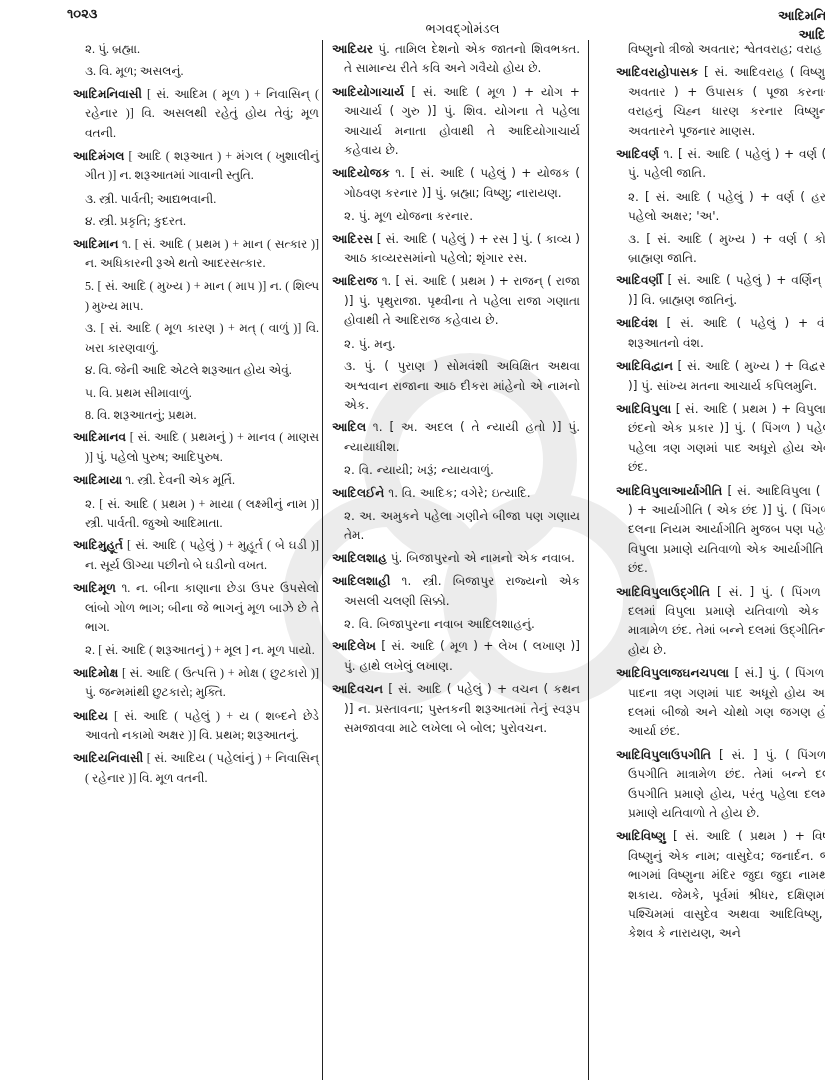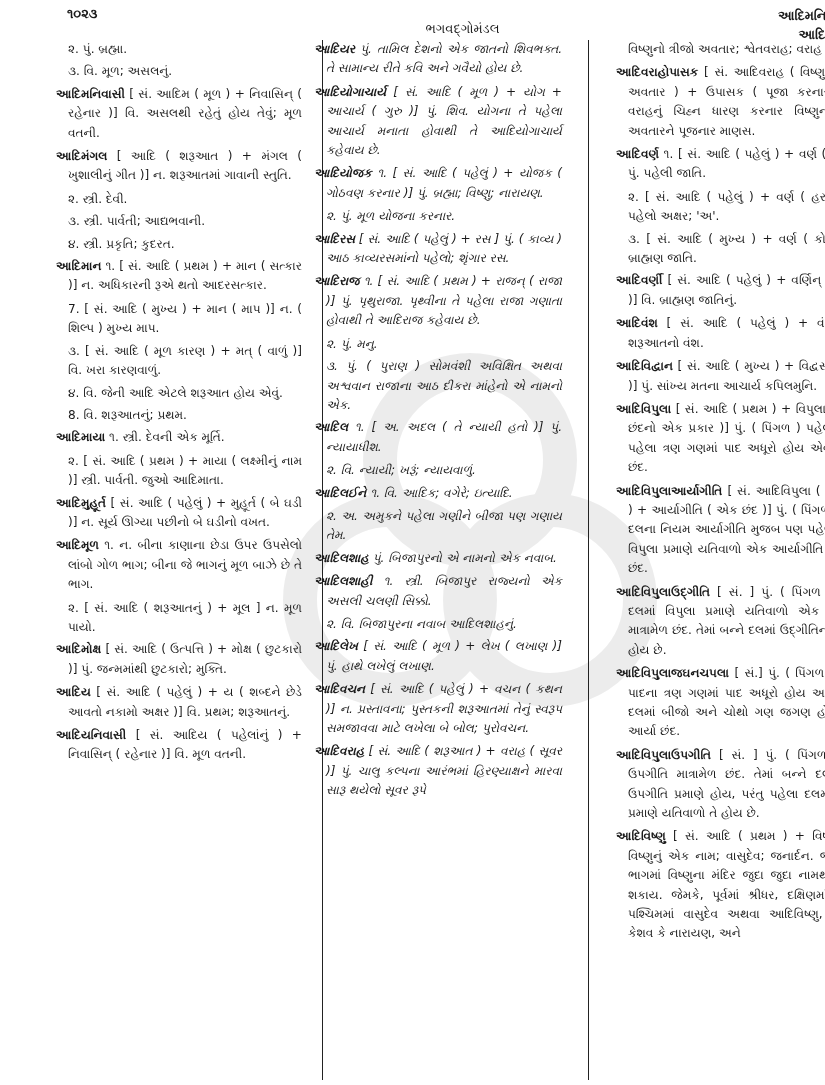--- a/index.html
+++ b/index.html
@@ -5,22 +5,22 @@
   html, body { margin:0; padding:0; background:#ffffff; }
   body { width:825px; height:1085px; overflow:hidden; position:relative;
          font-family:"DejaVu Sans", sans-serif; color:#1a1a1a; }
   .page { position:absolute; left:0; top:0; width:825px; height:1085px;margin-left:45px; }
   .header { position:absolute; top:6px; left:22px; right:12px; height:40px; font-size:13px; }
   .page-num { position:absolute; left:0; top:0; font-weight:bold; }
   .running-title { position:absolute; left:0; right:0; top:15px; text-align:center; }
   .guide { position:absolute; right:6px; top:0; text-align:right; font-weight:bold; line-height:19px; }
   .watermark { position:absolute; left:215px; top:330px; width:420px; height:420px; pointer-events:none; opacity:0.07; }
   .col { position:absolute; top:40px; font-size:12.1px; line-height:19.4px; text-align:justify; }
-  .col1 { left:11px; width:246px; }
-  .col2 { left:269px; width:248px;font-style:italic; }
+  .col1 { left:28px; width:246px;font-family:Liberation Serif, serif; }
+  .col2 { left:287px; width:248px; }
   .col3 { left:571px; width:252px; }
   .divider { position:absolute; top:40px; width:1px; height:1040px; background:#222; }
   .d1 { left:277px; } .d2 { left:543px; }
   .entry { margin:0 0 4px 0; padding-left:12px; text-indent:-12px; }
   .sense { margin:0 0 3px 0; padding-left:12px; }
   .hw { font-weight:bold; }
   .cont { margin:0 0 4px 0; padding-left:12px; }
 </style>
 </head>
 <body>
@@ -45,28 +45,29 @@
   </div>
 
   <div class="divider d1"></div>
   <div class="divider d2"></div>
 
   <div class="col col1">
       <p class="sense">૨. પું. બ્રહ્મા.</p>
       <p class="sense">૩. વિ. મૂળ; અસલનું.</p>
       <p class="entry"><span class="hw">આદિમનિવાસી</span><span> [ સં. આદિમ ( મૂળ ) + નિવાસિન્ ( રહેનાર )] વિ. અસલથી રહેતું હોય તેવું; મૂળ વતની.</span></p>
       <p class="entry"><span class="hw">આદિમંગલ</span><span> [ આદિ ( શરૂઆત ) + મંગલ ( ખુશાલીનું ગીત )] ન. શરૂઆતમાં ગાવાની સ્તુતિ.</span></p>
-      <p class="sense">૨. સ્ત્રી. દેવી.</p>
       <p class="sense">૩. સ્ત્રી. પાર્વતી; આદ્યભવાની.</p>
       <p class="sense">૪. સ્ત્રી. પ્રકૃતિ; કુદરત.</p>
       <p class="entry"><span class="hw">આદિમાન</span><span> ૧. [ સં. આદિ ( પ્રથમ ) + માન ( સત્કાર )] ન. અધિકારની રૂએ થતો આદરસત્કાર.</span></p>
-      <p class="sense">7. [ સં. આદિ ( મુખ્ય ) + માન ( માપ )] ન. ( શિલ્પ ) મુખ્ય માપ.</p>
+      <p class="sense">5. [ સં. આદિ ( મુખ્ય ) + માન ( માપ )] ન. ( શિલ્પ ) મુખ્ય માપ.</p>
       <p class="sense">૩. [ સં. આદિ ( મૂળ કારણ ) + મત્ ( વાળું )] વિ. ખરા કારણવાળું.</p>
       <p class="sense">૪. વિ. જેની આદિ એટલે શરૂઆત હોય એવું.</p>
+      <p class="sense">૫. વિ. પ્રથમ સીમાવાળું.</p>
       <p class="sense">8. વિ. શરૂઆતનું; પ્રથમ.</p>
+      <p class="entry"><span class="hw">આદિમાનવ</span><span> [ સં. આદિ ( પ્રથમનું ) + માનવ ( માણસ )] પું. પહેલો પુરુષ; આદિપુરુષ.</span></p>
       <p class="entry"><span class="hw">આદિમાયા</span><span> ૧. સ્ત્રી. દેવની એક મૂર્તિ.</span></p>
       <p class="sense">૨. [ સં. આદિ ( પ્રથમ ) + માયા ( લક્ષ્મીનું નામ )] સ્ત્રી. પાર્વતી. જુઓ આદિમાતા.</p>
       <p class="entry"><span class="hw">આદિમુહૂર્ત</span><span> [ સં. આદિ ( પહેલું ) + મુહૂર્ત ( બે ઘડી )] ન. સૂર્ય ઊગ્યા પછીનો બે ઘડીનો વખત.</span></p>
       <p class="entry"><span class="hw">આદિમૂળ</span><span> ૧. ન. બીના કાણાના છેડા ઉપર ઉપસેલો લાંબો ગોળ ભાગ; બીના જે ભાગનું મૂળ બાઝે છે તે ભાગ.</span></p>
       <p class="sense">૨. [ સં. આદિ ( શરૂઆતનું ) + મૂલ ] ન. મૂળ પાયો.</p>
       <p class="entry"><span class="hw">આદિમોક્ષ</span><span> [ સં. આદિ ( ઉત્પત્તિ ) + મોક્ષ ( છુટકારો )] પું. જન્મમાંથી છુટકારો; મુક્તિ.</span></p>
       <p class="entry"><span class="hw">આદિય</span><span> [ સં. આદિ ( પહેલું ) + ય ( શબ્દને છેડે આવતો નકામો અક્ષર )] વિ. પ્રથમ; શરૂઆતનું.</span></p>
       <p class="entry"><span class="hw">આદિયનિવાસી</span><span> [ સં. આદિય ( પહેલાંનું ) + નિવાસિન્ ( રહેનાર )] વિ. મૂળ વતની.</span></p>
     </div>
   <div class="col col2">
@@ -80,21 +81,20 @@
       <p class="sense">૩. પું. ( પુરાણ ) સોમવંશી અવિક્ષિત અથવા અશ્વવાન રાજાના આઠ દીકરા માંહેનો એ નામનો એક.</p>
       <p class="entry"><span class="hw">આદિલ</span><span> ૧. [ અ. અદલ ( તે ન્યાયી હતો )] પું. ન્યાયાધીશ.</span></p>
       <p class="sense">૨. વિ. ન્યાયી; ખરૂં; ન્યાયવાળું.</p>
       <p class="entry"><span class="hw">આદિલઈને</span><span> ૧. વિ. આદિક; વગેરે; ઇત્યાદિ.</span></p>
       <p class="sense">૨. અ. અમુકને પહેલા ગણીને બીજા પણ ગણાય તેમ.</p>
       <p class="entry"><span class="hw">આદિલશાહ</span><span> પું. બિજાપુરનો એ નામનો એક નવાબ.</span></p>
       <p class="entry"><span class="hw">આદિલશાહી</span><span> ૧. સ્ત્રી. બિજાપુર રાજ્યનો એક અસલી ચલણી સિક્કો.</span></p>
       <p class="sense">૨. વિ. બિજાપુરના નવાબ આદિલશાહનું.</p>
       <p class="entry"><span class="hw">આદિલેખ</span><span> [ સં. આદિ ( મૂળ ) + લેખ ( લખાણ )] પું. હાથે લખેલું લખાણ.</span></p>
       <p class="entry"><span class="hw">આદિવચન</span><span> [ સં. આદિ ( પહેલું ) + વચન ( કથન )] ન. પ્રસ્તાવના; પુસ્તકની શરૂઆતમાં તેનું સ્વરૂપ સમજાવવા માટે લખેલા બે બોલ; પુરોવચન.</span></p>
-      <p class="entry"><span class="hw">આદિવરાહ</span><span> [ સં. આદિ ( શરૂઆત ) + વરાહ ( સૂવર )] પું. ચાલુ કલ્પના આરંભમાં હિરણ્યાક્ષને મારવા સારૂ થયેલો સૂવર રૂપે</span></p>
     </div>
   <div class="col col3">
       <p class="cont">વિષ્ણુનો ત્રીજો અવતાર; શ્વેતવરાહ; વરાહ અવતાર.</p>
       <p class="entry"><span class="hw">આદિવરાહોપાસક</span><span> [ સં. આદિવરાહ ( વિષ્ણુનો ત્રીજો અવતાર ) + ઉપાસક ( પૂજા કરનાર )] પું. વરાહનું ચિહ્ન ધારણ કરનાર વિષ્ણુના ત્રીજા અવતારને પૂજનાર માણસ.</span></p>
       <p class="entry"><span class="hw">આદિવર્ણ</span><span> ૧. [ સં. આદિ ( પહેલું ) + વર્ણ ( જાત )] પું. પહેલી જાતિ.</span></p>
       <p class="sense">૨. [ સં. આદિ ( પહેલું ) + વર્ણ ( હરફ )] પું. પહેલો અક્ષર; 'અ'.</p>
       <p class="sense">૩. [ સં. આદિ ( મુખ્ય ) + વર્ણ ( કોમ )] પું. બ્રાહ્મણ જાતિ.</p>
       <p class="entry"><span class="hw">આદિવર્ણી</span><span> [ સં. આદિ ( પહેલું ) + વર્ણિન્ ( જાતનું )] વિ. બ્રાહ્મણ જાતિનું.</span></p>
       <p class="entry"><span class="hw">આદિવંશ</span><span> [ સં. આદિ ( પહેલું ) + વંશ ] પું. શરૂઆતનો વંશ.</span></p>
       <p class="entry"><span class="hw">આદિવિદ્વાન</span><span> [ સં. આદિ ( મુખ્ય ) + વિદ્વસ્ ( પંડિત )] પું. સાંખ્ય મતના આચાર્ય કપિલમુનિ.</span></p>

